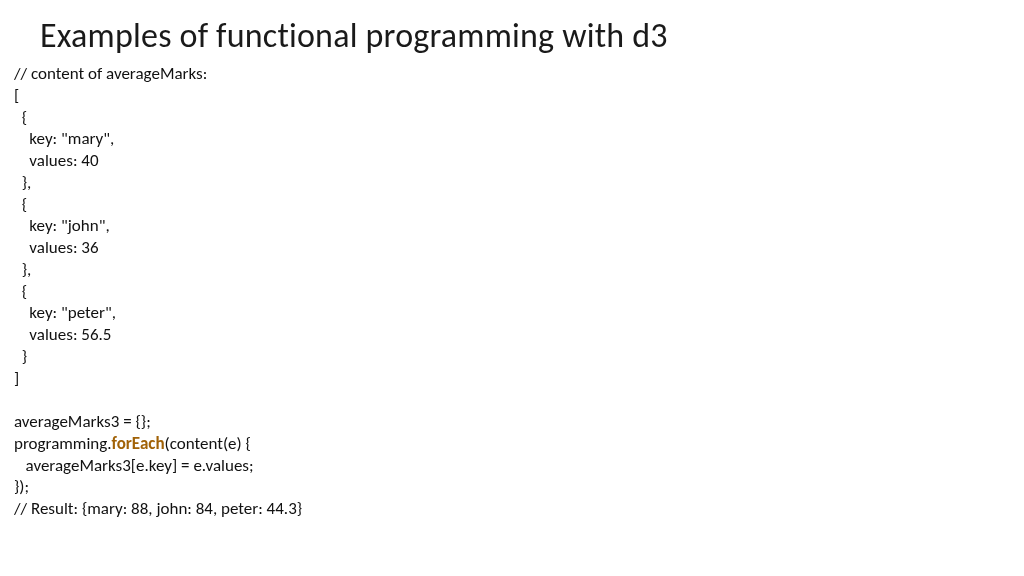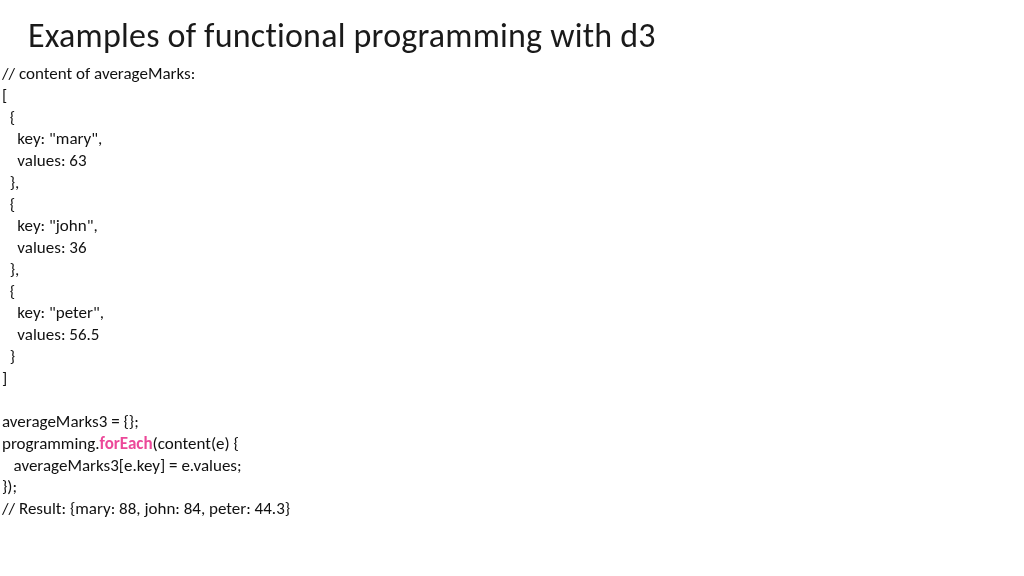--- a/index.html
+++ b/index.html
@@ -9,57 +9,57 @@
     height: 576px;
     background: #ffffff;
     font-family: Calibri, "Segoe UI", Arial, sans-serif;
     color: #000000;
     overflow: hidden;
   }
   .slide {
     box-sizing: border-box;
     width: 1024px;
     height: 460px;
-    padding: 12px 30px 12px 28px;
+    padding: 12px 30px 12px 40px;
   }
   .title {
     font-family: "Calibri Light", Calibri, "Segoe UI", Arial, sans-serif;
     font-weight: 400;
     font-size: 34px;
     line-height: 1.15;
     letter-spacing: 0.2px;
     margin: 4px 0 8px 0;
     color: #1a1a1a;
   }
   .code {
     font-family: Calibri, "Segoe UI", Arial, sans-serif;
     font-size: 17px;
     line-height: 1.28;
     white-space: pre;
     color: #111111;
     margin-left: -26px;
   }
   .hl {
-    color: #ec4899;
+    color: #a16207;
     font-weight: 700;
   }
 </style>
 </head>
 <body>
 
 <div class="slide">
   <div class="title">
     <span>Examples of functional programming with d3</span><br>
   </div>
 
   <div class="code"><span>// content of averageMarks:</span>
 <span>[</span>
 <span>  {</span>
 <span>    key: "mary",</span>
-<span>    values: 63</span>
+<span>    values: 40</span>
 <span>  },</span>
 <span>  {</span>
 <span>    key: "john",</span>
 <span>    values: 36</span>
 <span>  },</span>
 <span>  {</span>
 <span>    key: "peter",</span>
 <span>    values: 56.5</span>
 <span>  }</span>
 <span>]</span>

